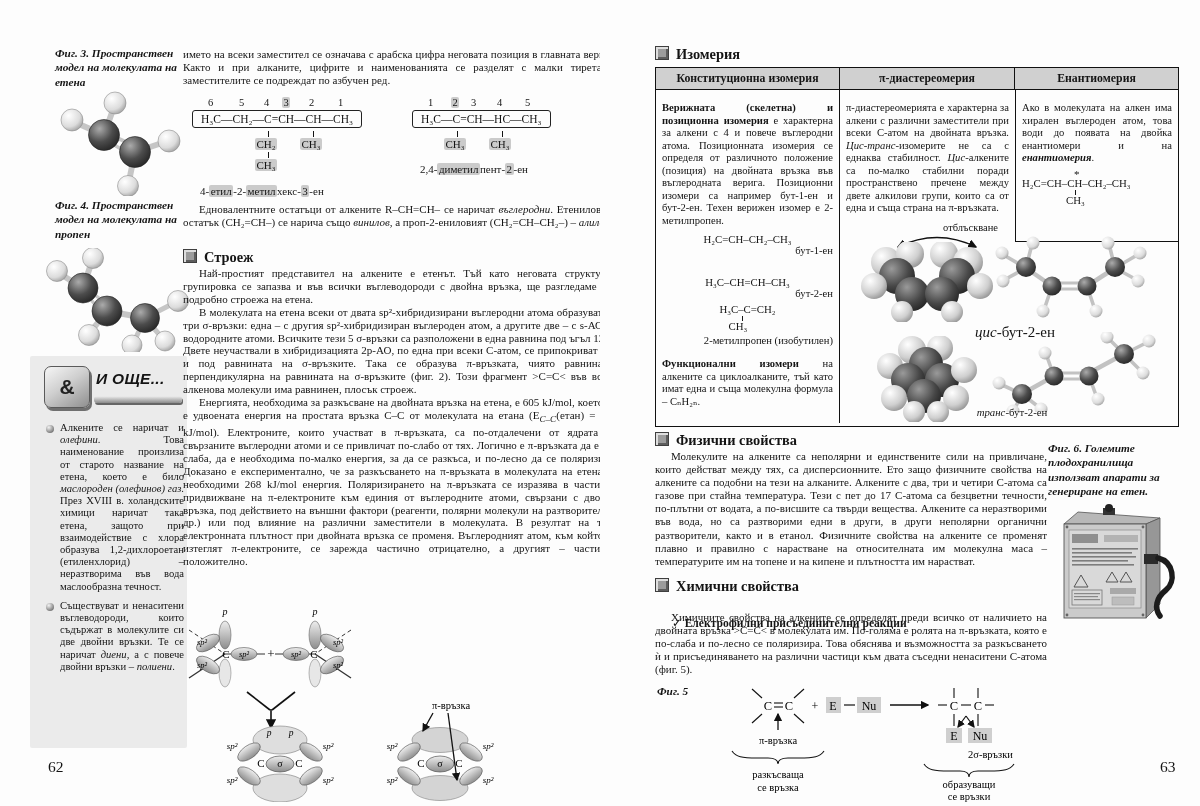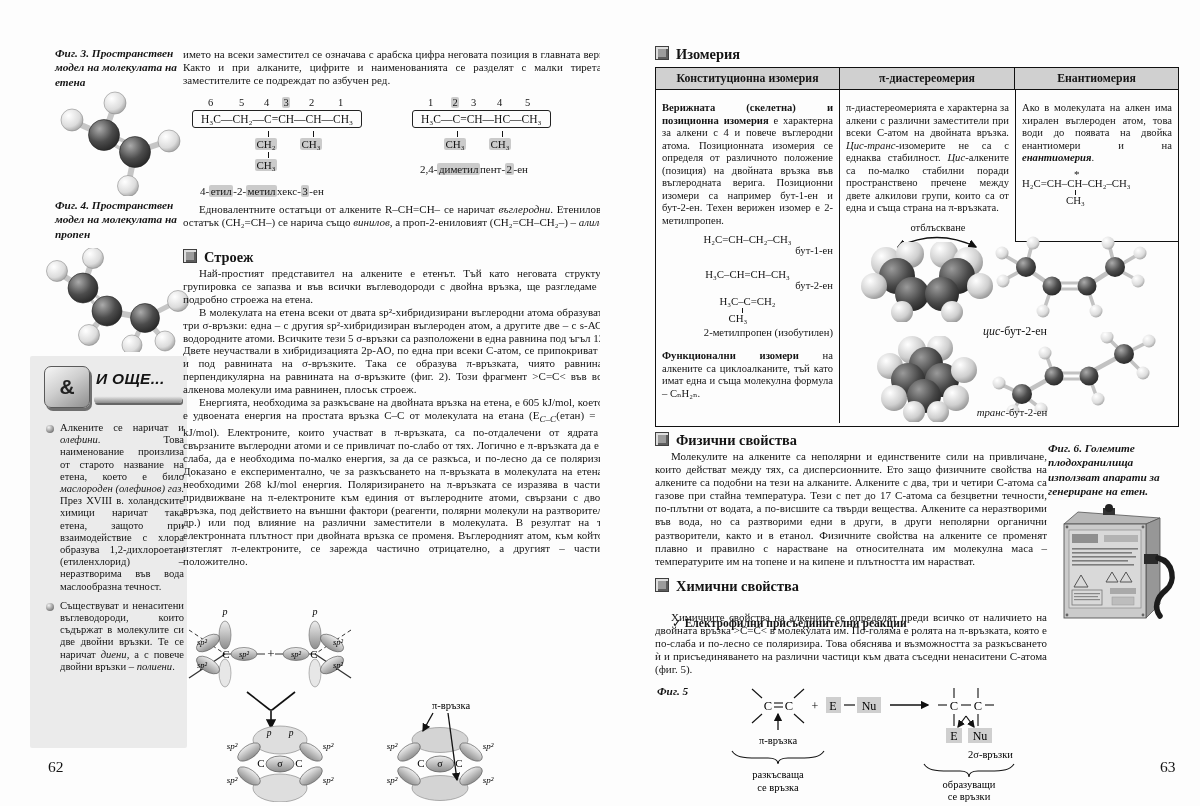--- a/index.html
+++ b/index.html
@@ -276,21 +276,21 @@
       <div class="th" style="width:184px;border-right:1.3px solid #111">Конституционна изомерия</div>
       <div class="th" style="width:175px;border-right:1.3px solid #111">π-диастереомерия</div>
       <div class="th" style="flex:1">Енантиомерия</div>
     </div>
     <div style="position:relative;height:333px">
 
       <div class="abs tc" style="left:0;top:0;width:184px;height:333px;border-right:1.3px solid #111">
         <div class="tt"><span class="b">Верижната (скелетна) и позиционна изомерия</span><span> е характерна за алкени с 4 и повече въглеродни атома. Позиционната изомерия се определя от различното положение (позиция) на двойната връзка във въглеродната верига. Позиционни изомери са например бут-1-ен и бут-2-ен. Техен верижен изомер е 2-метилпропен.</span></div>
         <div class="tfm" style="margin-top:6px">H₂C=CH–CH₂–CH₃</div>
         <div class="tfn">бут-1-ен</div>
-        <div class="tfm" style="margin-top:12px">H₃C–CH=CH–CH₃</div>
+        <div class="tfm" style="margin-top:20px">H₃C–CH=CH–CH₃</div>
         <div class="tfn">бут-2-ен</div>
         <div style="position:relative;width:70px;margin:4px auto 0">
           <div class="tfm">H₃C–C=CH₂</div>
           <div class="vline" style="left:29px;top:13px;height:5px"></div>
           <div class="tfm" style="margin-left:16px;margin-top:5px;text-align:left">CH₃</div>
         </div>
         <div class="tfn" style="margin-top:3px">2-метилпропен (изобутилен)</div>
         <div class="tt" style="margin-top:12px"><span class="b">Функционални изомери</span><span> на алкените са циклоалканите, тъй като имат една и съща молекулна формула – CₙH₂ₙ.</span></div>
       </div>
 
@@ -302,21 +302,21 @@
         <div class="tt"><span>Ако в молекулата на алкен има хирален въглероден атом, това води до появата на двойка енантиомери и на </span><span class="b i">енантиомерия</span><span>.</span></div>
         <div style="position:relative;margin-top:12px">
           <span class="abs" style="left:52px;top:-9px;font-size:11px">*</span>
           <div class="tfm" style="text-align:left">H₂C=CH–CH–CH₂–CH₃</div>
           <div class="vline" style="left:53px;top:13px;height:5px"></div>
           <div class="tfm" style="text-align:left;margin-left:44px;margin-top:5px">CH₃</div>
         </div>
       </div>
 
       <div class="abs" style="left:184px;top:130px;width:338px;height:203px">
-        <div class="abs" style="left:38px;top:2px;width:120px;text-align:center;font-size:10.5px">отблъскване</div>
+        <div class="abs" style="left:38px;top:2px;width:120px;text-align:right;font-size:10.5px">отблъскване</div>
         <svg class="abs" style="left:52px;top:14px" width="90" height="16" viewBox="0 0 90 16">
           <path d="M6,13 Q45,-6 84,13" fill="none" stroke="#111" stroke-width="1.4" marker-start="url(#arr)" marker-end="url(#arr)"></path>
         </svg>
 
         <svg class="abs" style="left:12px;top:22px" width="150" height="80" viewBox="0 0 150 80">
           <circle cx="34" cy="20" r="15" fill="url(#gSF)"></circle>
             <circle cx="58" cy="12" r="14" fill="url(#gSF)"></circle>
           <circle cx="92" cy="12" r="14" fill="url(#gSF)"></circle>
             <circle cx="116" cy="20" r="15" fill="url(#gSF)"></circle>
           <circle cx="45" cy="34" r="18" fill="url(#gSC)"></circle>
@@ -348,21 +348,21 @@
           <circle cx="38" cy="31" r="10" fill="url(#gC)"></circle>
           <circle cx="152" cy="17" r="6.5" fill="url(#gH)"></circle>
             <circle cx="120" cy="7" r="6.5" fill="url(#gH)"></circle>
             <circle cx="150" cy="45" r="6.5" fill="url(#gH)"></circle>
           <circle cx="127" cy="31" r="10" fill="url(#gC)"></circle>
           <circle cx="64" cy="50" r="9.5" fill="url(#gC)"></circle>
             <circle cx="99" cy="50" r="9.5" fill="url(#gC)"></circle>
           <circle cx="55" cy="75" r="6.5" fill="url(#gH)"></circle>
             <circle cx="108" cy="75" r="6.5" fill="url(#gH)"></circle>
         </svg>
-        <div class="abs" style="left:95px;top:104px;width:160px;text-align:center;font-size:12px"><span class="i">цис</span><span>-бут-2-ен</span></div>
+        <div class="abs" style="left:95px;top:104px;width:160px;text-align:center;font-size:15px"><span class="i">цис</span><span>-бут-2-ен</span></div>
 
         <svg class="abs" style="left:6px;top:116px" width="160" height="86" viewBox="0 0 160 86">
           <circle cx="66" cy="14" r="14" fill="url(#gSF)"></circle>
             <circle cx="94" cy="12" r="13" fill="url(#gSF)"></circle>
           <circle cx="80" cy="28" r="17" fill="url(#gSC)"></circle>
           <circle cx="44" cy="30" r="13" fill="url(#gSF)"></circle>
           <circle cx="62" cy="44" r="17" fill="url(#gSC)"></circle>
             <circle cx="96" cy="44" r="17" fill="url(#gSC)"></circle>
           <circle cx="118" cy="34" r="13" fill="url(#gSF)"></circle>
           <circle cx="78" cy="60" r="17" fill="url(#gSC)"></circle>

